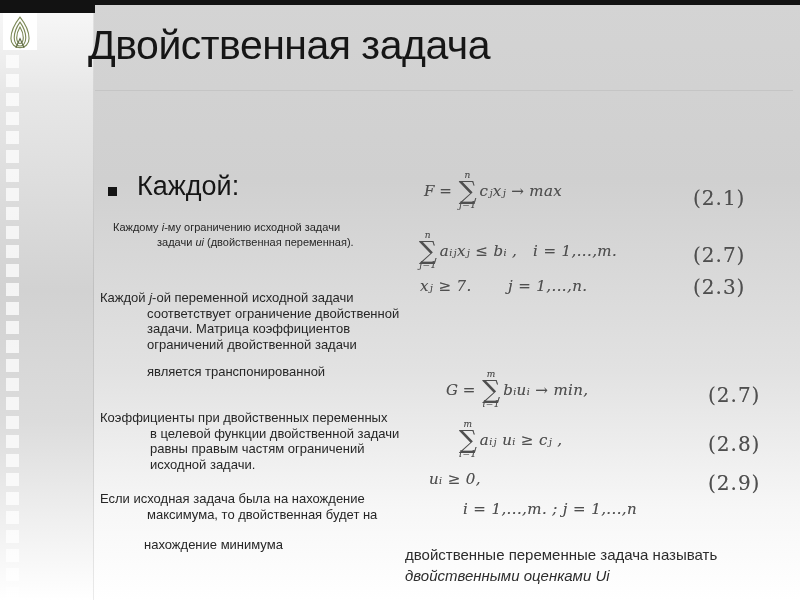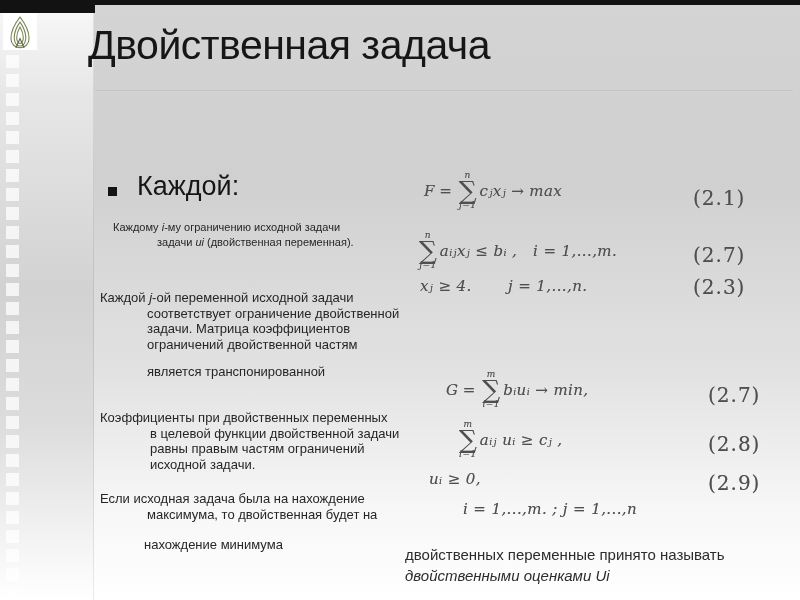--- a/index.html
+++ b/index.html
@@ -86,21 +86,21 @@
 
   <div class="tb tb1">
     <div class="ln"><span>Каждому </span><span class="iv">i</span><span>-му ограничению исходной задачи</span></div>
     <div class="ln ind2"><span>задачи </span><span class="iv">ui</span><span> (двойственная переменная).</span></div>
   </div>
 
   <div class="tb tb2">
     <div class="ln"><span>Каждой </span><span class="iv">j</span><span>-ой переменной исходной задачи</span></div>
     <div class="ln ind">соответствует ограничение двойственной</div>
     <div class="ln ind">задачи. Матрица коэффициентов</div>
-    <div class="ln ind">ограничений двойственной частям</div>
+    <div class="ln ind">ограничений двойственной задачи</div>
     <div class="ln ind gap">является транспонированной</div>
   </div>
 
   <div class="tb tb4">
     <div class="ln">Если исходная задача была на нахождение</div>
     <div class="ln ind">максимума, то двойственная будет на</div>
     <div class="ln gap">нахождение минимума</div>
   </div>
 
   <div class="tb tb3">
@@ -125,21 +125,21 @@
     <span class="msum">
       <span class="msup">n</span>
       <span class="msigma">∑</span>
       <span class="msub">j=1</span>
     </span>
     <span class="fbody">aᵢⱼxⱼ ≤ bᵢ ,  i = 1,...,m.</span>
   </div>
   <span class="feq" style="left:693px;top:243px;">(2.7)</span>
 
   <div class="frow" style="left:420px;top:277px;">
-    <span class="fbody">xⱼ ≥ 4.    j = 1,...,n.</span>
+    <span class="fbody">xⱼ ≥ 7.    j = 1,...,n.</span>
   </div>
   <span class="feq" style="left:693px;top:275px;">(2.3)</span>
 
   <div class="frow" style="left:446px;top:370px;">
     <span class="fpre">G =</span>
     <span class="msum">
       <span class="msup">m</span>
       <span class="msigma">∑</span>
       <span class="msub">i=1</span>
     </span>
@@ -160,17 +160,17 @@
   <div class="frow" style="left:429px;top:470px;">
     <span class="fbody">uᵢ ≥ 0,</span>
   </div>
   <span class="feq" style="left:708px;top:471px;">(2.9)</span>
 
   <div class="frow" style="left:463px;top:500px;">
     <span class="fbody">i = 1,...,m. ; j = 1,...,n</span>
   </div>
 
   <div class="footer">
-    <div class="ln">двойственных переменные принято называть</div>
+    <div class="ln">двойственные переменные задача называть</div>
     <div class="ln it">двойственными оценками Ui</div>
   </div>
 
 </div>
 
 </body></html>

